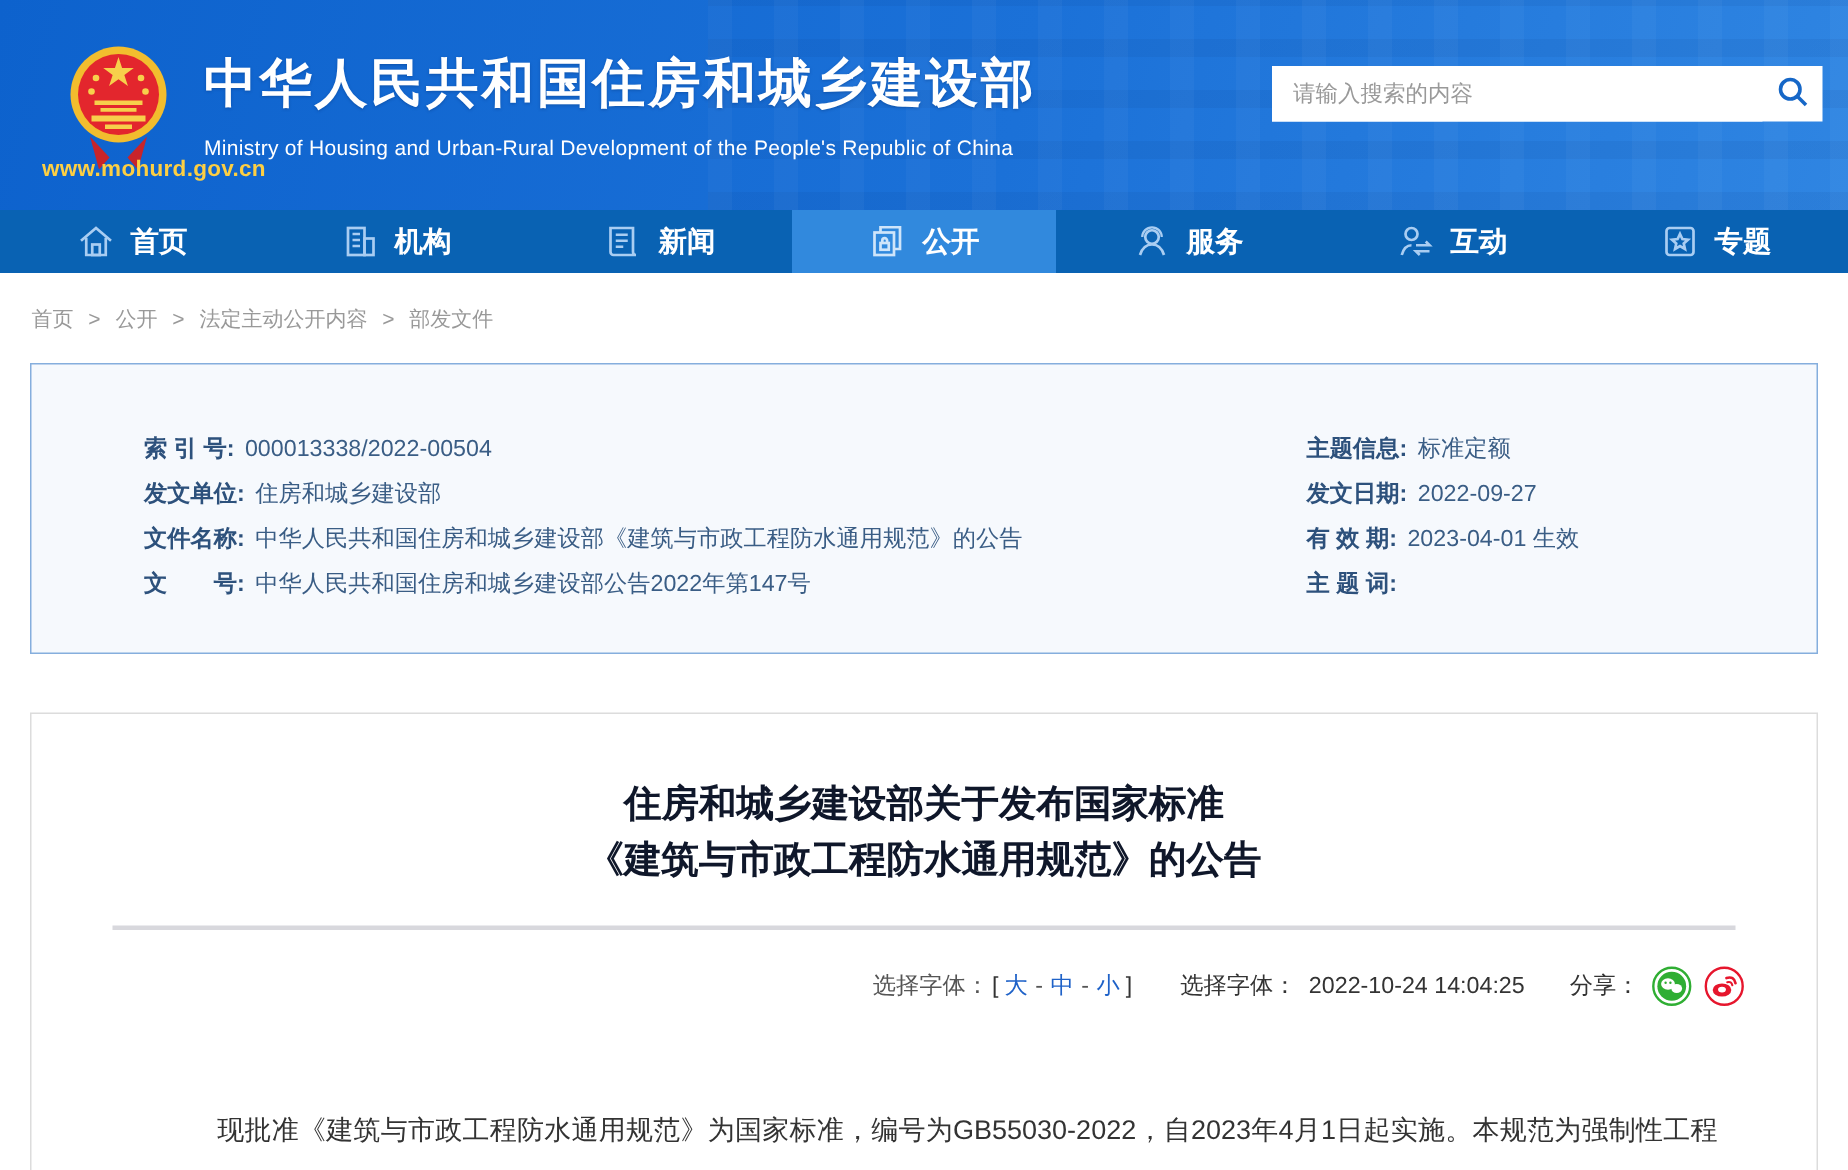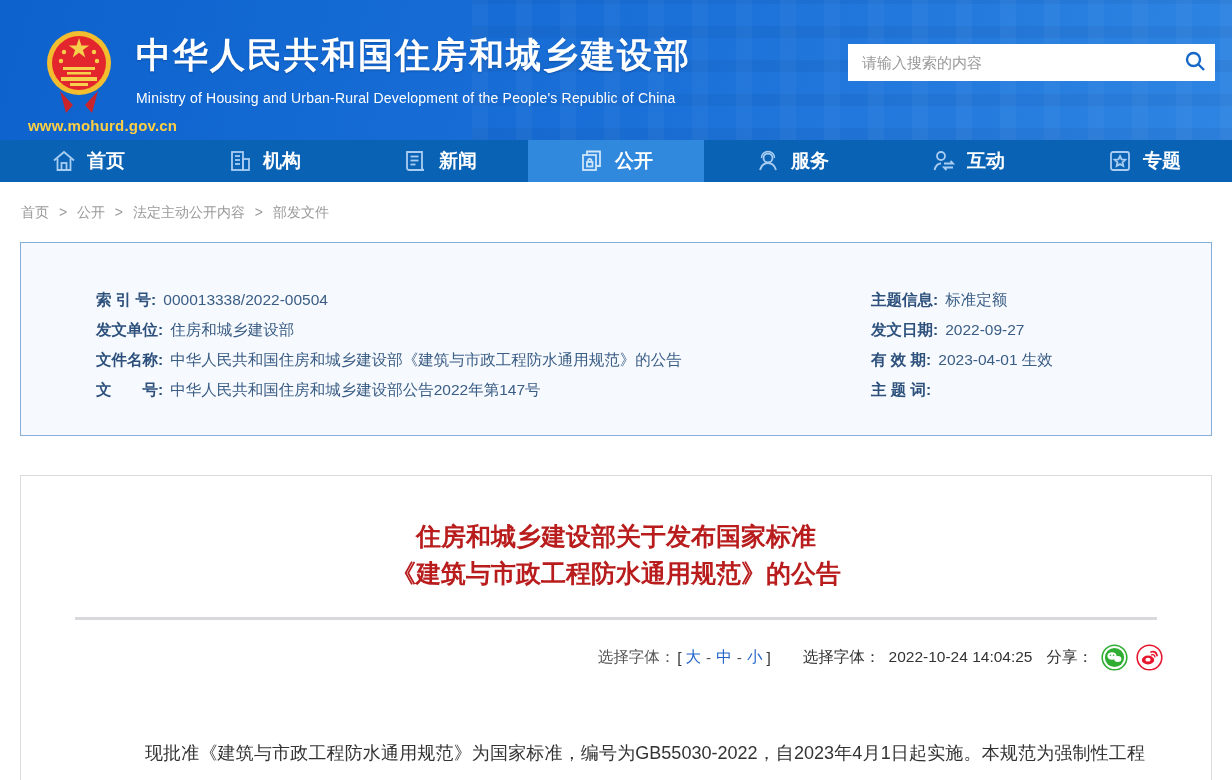--- a/index.html
+++ b/index.html
@@ -8,21 +8,21 @@
 
   
   .header { position: relative; height: 140px;
     background: linear-gradient(105deg, #0d62cd 0%, #1b71d8 55%, #2f85e2 100%); overflow: hidden; }
   .header-photo { position: absolute; right: 0; top: 0; width: 760px; height: 140px; opacity: .45;
     background:
       repeating-linear-gradient(90deg, rgba(255,255,255,.07) 0 16px, transparent 16px 44px),
       repeating-linear-gradient(0deg, rgba(8,52,120,.18) 0 12px, transparent 12px 34px);
   }
   .emblem { position: absolute; left: 46px; top: 25px; }
-  .site-url { position: absolute; left: 28px; top: 117px; color: #fdcf43; font-weight: bold;
+  .site-url { position: absolute; left: 28px; top: 104px; color: #fdcf43; font-weight: bold;
     font-size: 15px; letter-spacing: .2px; }
   .site-block { position: absolute; left: 136px; top: 32px; color: #fff; }
   .site-title { font-size: 35px; font-weight: bold; letter-spacing: 2px; text-shadow: 0 1px 2px rgba(0,40,100,.35); }
   .site-sub { font-size: 14px; margin-top: 11px; letter-spacing: .2px; }
   .search { position: absolute; left: 848px; top: 44px; width: 367px; height: 37px; background: #fff;
     display: flex; align-items: center; }
   .search input { flex: 1; height: 100%; border: 0; outline: none; padding: 0 8px 0 14px;
     font-size: 15px; color: #333; font-family: inherit; }
   .search input::placeholder { color: #999; }
   .search-btn { width: 40px; height: 37px; border: 0; background: transparent; cursor: pointer;
@@ -45,32 +45,32 @@
     display: flex; padding: 42px 0 30px; }
   .info-col-left { width: 850px; padding-left: 75px; }
   .info-col-right { flex: 1; }
   .info-row { line-height: 30px; font-size: 15.5px; white-space: nowrap; }
   .info-label { font-weight: bold; color: #2d517c; }
   .info-value { color: #3a5d85; margin-left: 7px; }
 
   
   .article-box { margin: 39px 20px 0; border: 1px solid #dcdcdc; background: #fff;
     min-height: 330px; padding: 42px 48px 40px; }
-  .article-title { text-align: center; font-size: 25px; font-weight: bold; color: #b91c1c;
+  .article-title { text-align: center; font-size: 25px; font-weight: bold; color: #0f172a;
     line-height: 37px; font-family: Liberation Sans, sans-serif; }
   .article-sep { height: 3px; background: #d8d8dd; margin: 25px 6px 0; }
   .article-meta { margin-top: 24px; display: flex; align-items: center; justify-content: flex-end;
     font-size: 15.5px; color: #555; }
   .font-sel { display: flex; align-items: center; }
   .font-sel .bracket { color: #333; margin: 0 2px; }
   .font-sel .size-link { color: #1f62c8; cursor: pointer; margin: 0 2px; }
   .font-sel .dash { color: #555; margin: 0 3px; }
   .meta-publish { margin-left: 30px; color: #333; }
   .meta-publish .time { margin-left: 4px; }
-  .meta-share { margin-left: 14px; color: #333; display: flex; align-items: center; gap: 8px; }
+  .meta-share { margin-left: 30px; color: #333; display: flex; align-items: center; gap: 8px; }
   .share-icon { cursor: pointer; display: flex; }
   .article-body { margin: 62px 18px 0 30px; font-size: 18px; color: #333;
     line-height: 40px; text-indent: 2.55em; text-align: justify; }
 </style>
 </head>
 <body>
 
 <div class="header">
   <div class="header-photo"></div>
 

